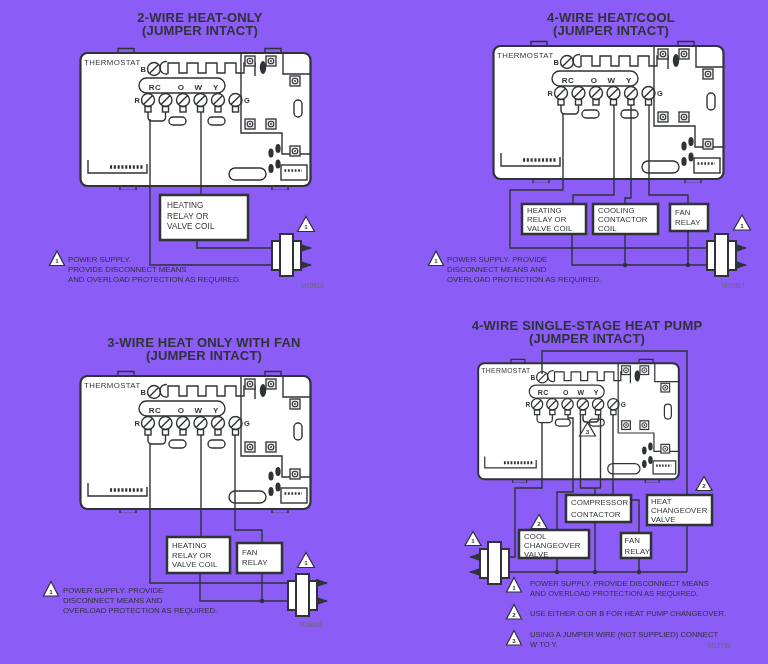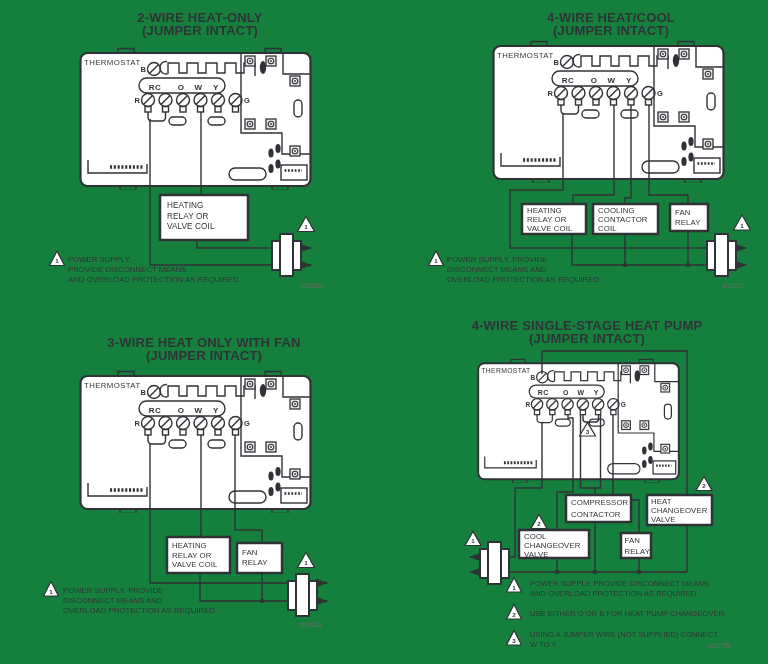--- a/index.html
+++ b/index.html
@@ -1,17 +1,17 @@
 <!DOCTYPE html>
 <html><head>
 <meta charset="utf-8">
 <style>
   :root{ --ink:#2f3237; }
   html,body{ margin:0; padding:0; background:#ffffff; }
-  .page{ position:relative; width:768px; height:664px; background:#15803d; overflow:hidden; }
+  .page{ position:relative; width:768px; height:664px; background:#8b5cf6; overflow:hidden; }
   svg{ display:block; }
   svg text{ font-family:"Liberation Sans","DejaVu Sans",sans-serif; fill:var(--ink); }
   .t-title{ font-size:13px; font-weight:700; text-anchor:middle; letter-spacing:.2px; }
   .t-thermo{ font-size:7.8px; letter-spacing:.4px; }
   .t-term{ font-size:7.5px; font-weight:700; }
   .t-pill{ font-size:8px; font-weight:700; text-anchor:middle; letter-spacing:.5px; }
   .t-box{ font-size:7.8px; letter-spacing:.1px; }
   .t-box-lg{ font-size:8.2px; letter-spacing:.1px; }
   .t-note{ font-size:7.8px; }
   .t-note-sm{ font-size:7.6px; }

